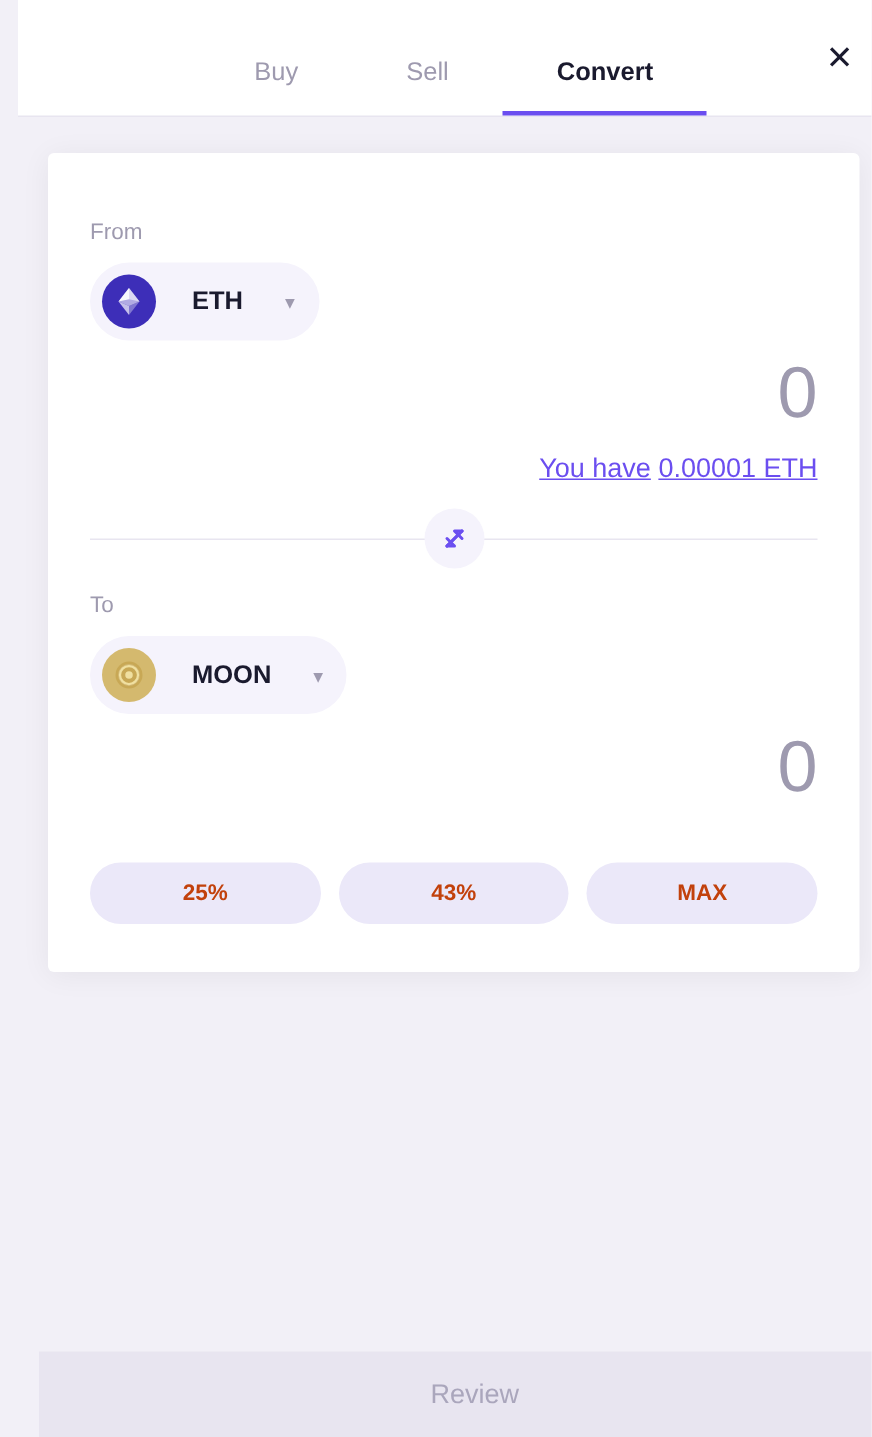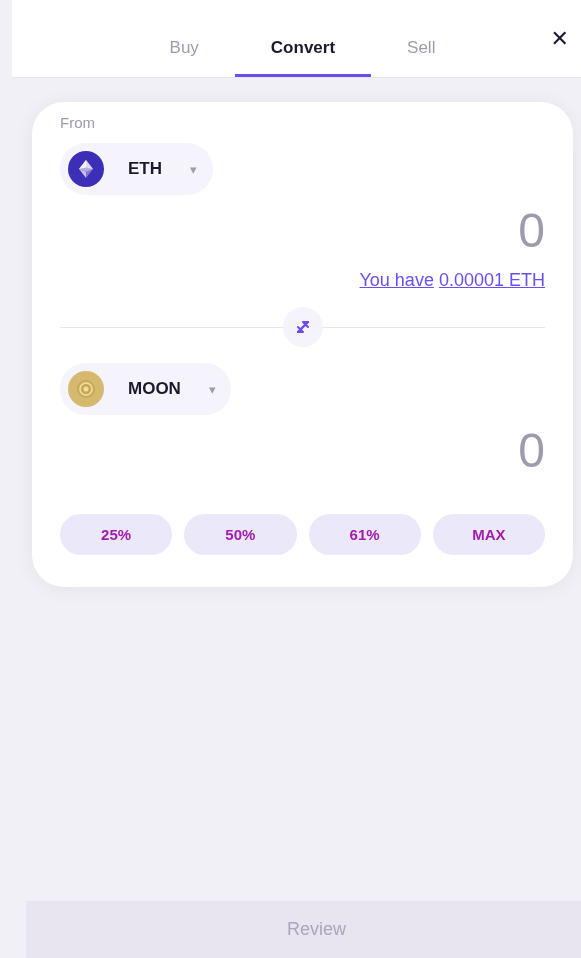--- a/index.html
+++ b/index.html
@@ -62,24 +62,24 @@
       font-size: 22px;
       color: #1a1a2e;
       cursor: pointer;
       font-weight: 400;
       line-height: 1;
     }
 
     
     .card {
       background: #ffffff;
-      border-radius: 32px;
+      border-radius: 4px;
       margin: 24px 20px;
       width: calc(100% - 40px);
-      padding: 12px 28px 32px;
+      padding: 44px 28px 32px;
       box-shadow: 0 2px 20px rgba(0,0,0,0.06);
     }
 
     
     .section-label {
       font-size: 15px;
       color: #9e9aaf;
       margin-bottom: 12px;
       font-weight: 500;
     }
@@ -187,21 +187,21 @@
     }
 
     .pct-btn {
       flex: 1;
       padding: 12px 0;
       border-radius: 50px;
       background: #ebe8f9;
       border: none;
       font-size: 15px;
       font-weight: 600;
-      color: #a21caf;
+      color: #c2410c;
       cursor: pointer;
       text-align: center;
     }
 
     
     .review-bar {
       width: 100%;
       position: absolute;
       bottom: 0;
       left: 14px;
@@ -241,25 +241,25 @@
 <body>
 
 <div class="page-wrapper">
   <div class="content">
 
     <div class="tab-bar">
       <div class="tab-bar-inner">
         <div class="tab">
           <span>Buy</span>
         </div>
+        <div class="tab">
+          <span>Sell</span>
+        </div>
         <div class="tab active">
           <span>Convert</span>
-        </div>
-        <div class="tab">
-          <span>Sell</span>
         </div>
       </div>
       <div class="close-btn">✕</div>
     </div>
 
     <div class="card">
 
       <div>
         <div class="section-label">From</div>
         <div class="token-selector">
@@ -290,41 +290,41 @@
           <svg width="20" height="20" viewBox="0 0 20 20" fill="none" xmlns="http://www.w3.org/2000/svg">
             <line x1="5" y1="15" x2="15" y2="5" stroke="#6b4ef0" stroke-width="2" stroke-linecap="round"></line>
             <polyline points="15,5 10,5 15,10" fill="none" stroke="#6b4ef0" stroke-width="2" stroke-linecap="round" stroke-linejoin="round"></polyline>
             <line x1="15" y1="5" x2="5" y2="15" stroke="#6b4ef0" stroke-width="2" stroke-linecap="round"></line>
             <polyline points="5,15 10,15 5,10" fill="none" stroke="#6b4ef0" stroke-width="2" stroke-linecap="round" stroke-linejoin="round"></polyline>
           </svg>
         </div>
       </div>
 
       <div>
+        <div class="section-label">To</div>
         <div class="token-selector">
           <div class="token-icon moon-icon">
 
             <svg viewBox="0 0 22 22" fill="none" xmlns="http://www.w3.org/2000/svg">
               <circle cx="11" cy="11" r="9" fill="#c8a855"></circle>
               <circle cx="11" cy="11" r="6" fill="none" stroke="#f0e0a0" stroke-width="1.5"></circle>
               <circle cx="11" cy="11" r="2.5" fill="#f0e0a0"></circle>
               <circle cx="11" cy="11" r="7" fill="none" stroke="rgba(255,255,255,0.25)" stroke-width="0.5"></circle>
             </svg>
           </div>
           <span class="token-name">MOON</span>
           <span class="chevron-down">▾</span>
         </div>
 
         <div class="amount-display">0</div>
       </div>
 
       <div class="pct-row">
         <button class="pct-btn">25%</button>
-        <button class="pct-btn">50%</button>
-        <button class="pct-btn">61%</button>
+        <button class="pct-btn">43%</button>
         <button class="pct-btn">MAX</button>
       </div>
 
     </div>
 
   </div>
 
   <div class="review-bar">
     <button class="review-btn">Review</button>
   </div>

